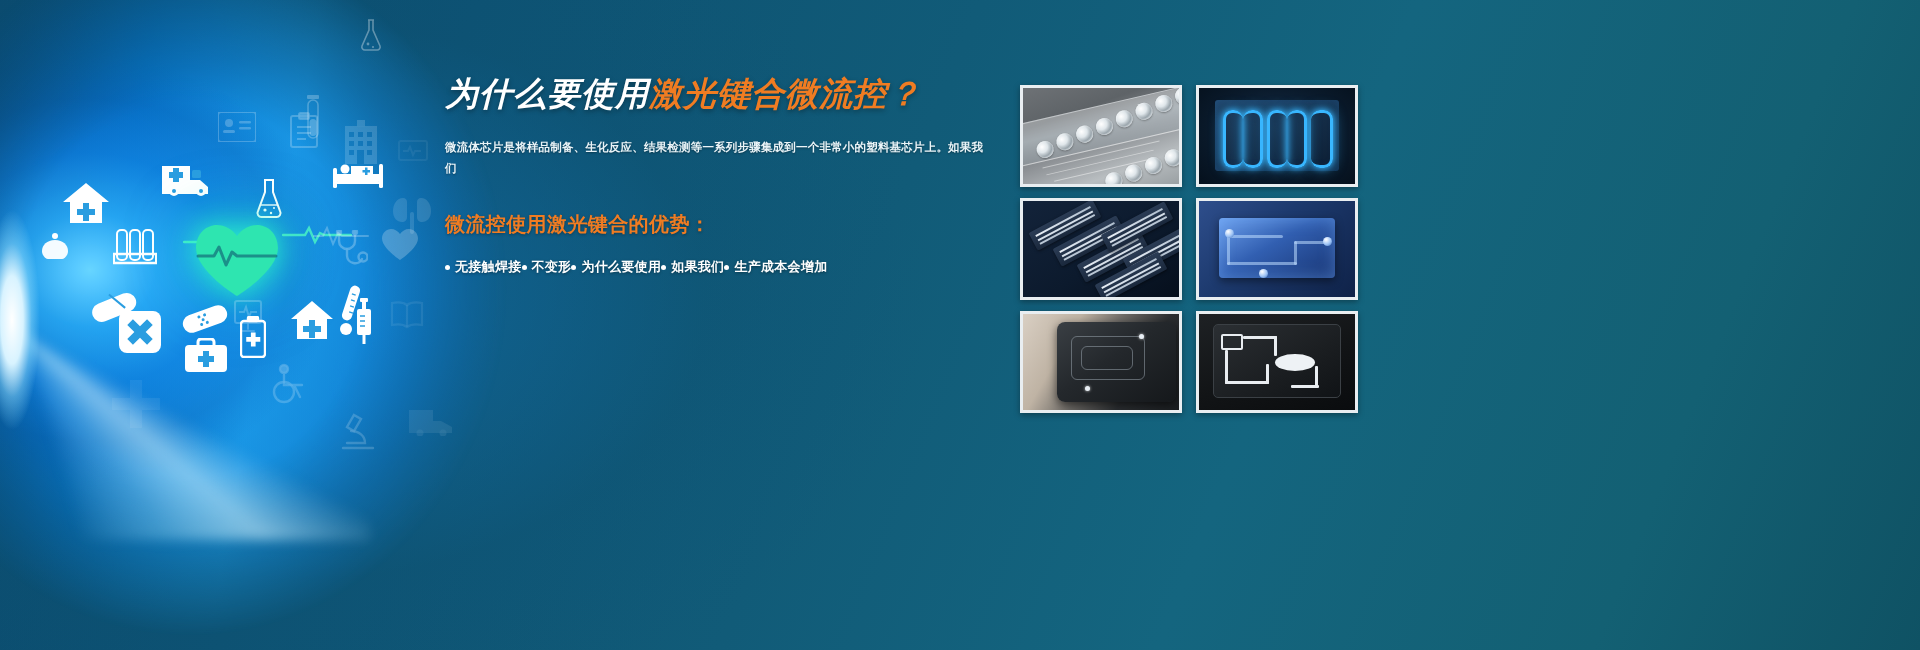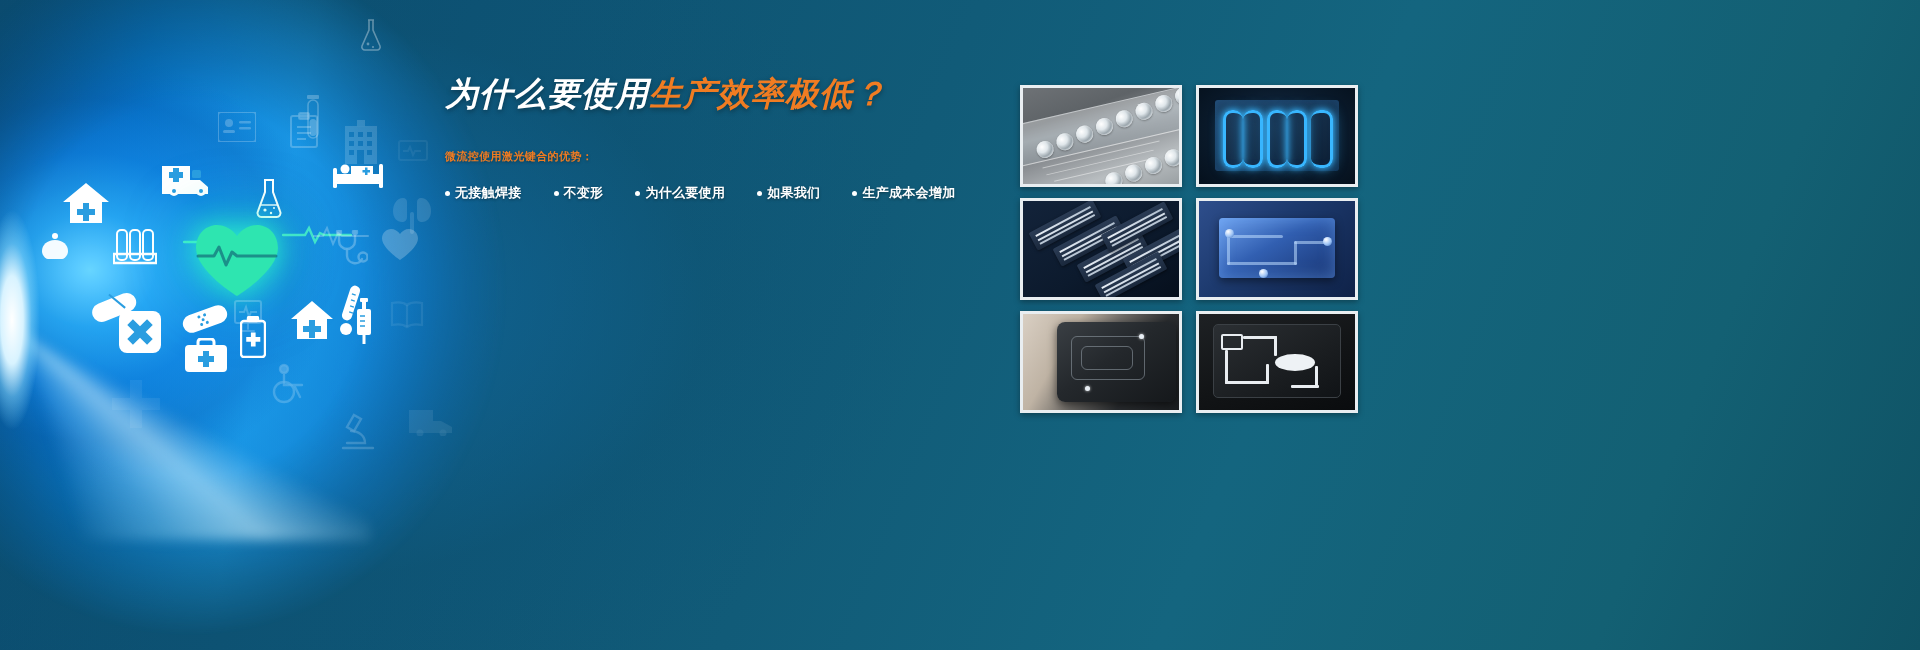--- a/index.html
+++ b/index.html
@@ -62,25 +62,25 @@
   }
   #headline .accent { color:#f07c22; }
   #paragraph {
     margin-top:20px; color:#eaf4f8; font-size:11.5px; line-height:21px;
     font-weight:600; letter-spacing:.2px;
     text-shadow:0 1px 2px rgba(0,0,0,.35);
   }
   #paragraph p { margin:0; }
   #paragraph p + p { margin-top:2px; }
   #subhead {
-    margin-top:32px; color:#f07c22; font-size:11px; font-weight:700;
+    margin-top:32px; color:#f07c22; font-size:20px; font-weight:700;
     letter-spacing:.4px; text-shadow:0 1px 3px rgba(0,0,0,.35);
   }
   #bullets {
-    margin-top:20px; display:flex; align-items:center; gap:32px;
+    margin-top:20px; display:flex; align-items:center; 
     list-style:none; white-space:nowrap;
   }
   #bullets li {
     color:#ffffff; font-size:13px; font-weight:700; letter-spacing:.3px;
     text-shadow:0 1px 3px rgba(0,0,0,.4);
     display:flex; align-items:center; gap:5px;
   }
   #bullets li .dot {
     width:5px; height:5px; border-radius:50%;
     background:#ffffff; display:inline-block; flex:0 0 auto;
@@ -485,23 +485,24 @@
     <div class="ic dim2" style="left:398px;top:140px;">
       <svg width="30" height="24" viewBox="0 0 30 24" fill="none" stroke="rgba(255,255,255,.35)" stroke-width="2">
         <rect x="1" y="1" width="28" height="19" rx="2"></rect>
         <path d="M5 11h5l2-4 3 8 2-4h6"></path>
       </svg>
     </div>
   </div>
 
   <div id="textcol">
 
-    <h1 id="headline"><span>为什么要使用</span><span class="accent">生产效率极低</span><span class="accent">？</span></h1>
+    <h1 id="headline"><span>为什么要使用</span><span class="accent">激光键合微流控</span><span class="accent">？</span></h1>
 
     <div id="paragraph">
+      <p>微流体芯片是将样品制备、生化反应、结果检测等一系列步骤集成到一个非常小的塑料基芯片上。如果我们</p>
     </div>
 
     <h2 id="subhead">微流控使用激光键合的优势：</h2>
 
     <ul id="bullets">
       <li>
           <span class="dot"></span>
           <span>无接触焊接</span>
         </li>
       <li>

